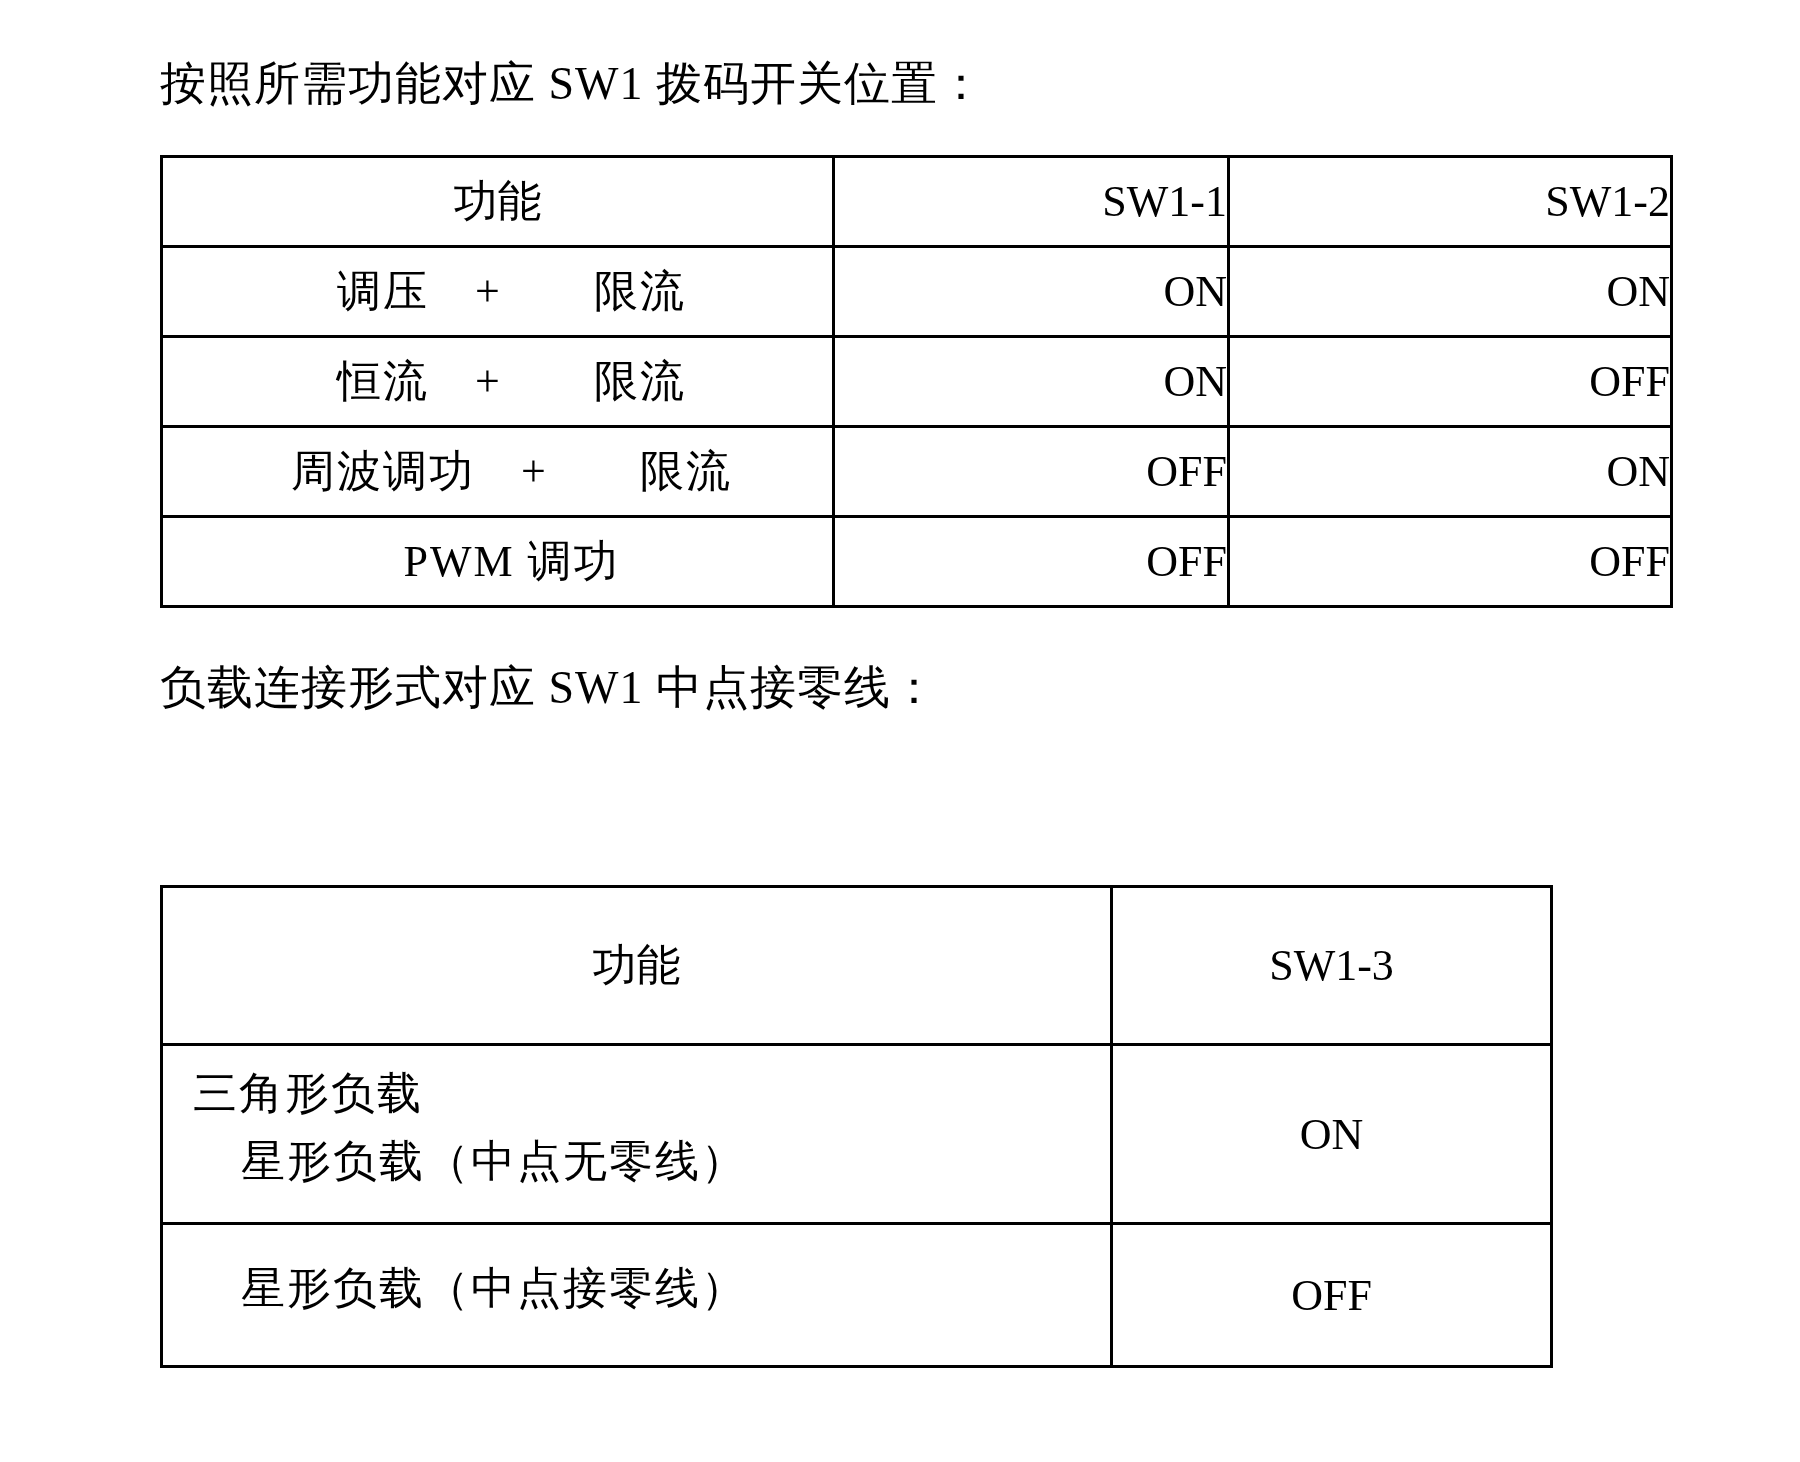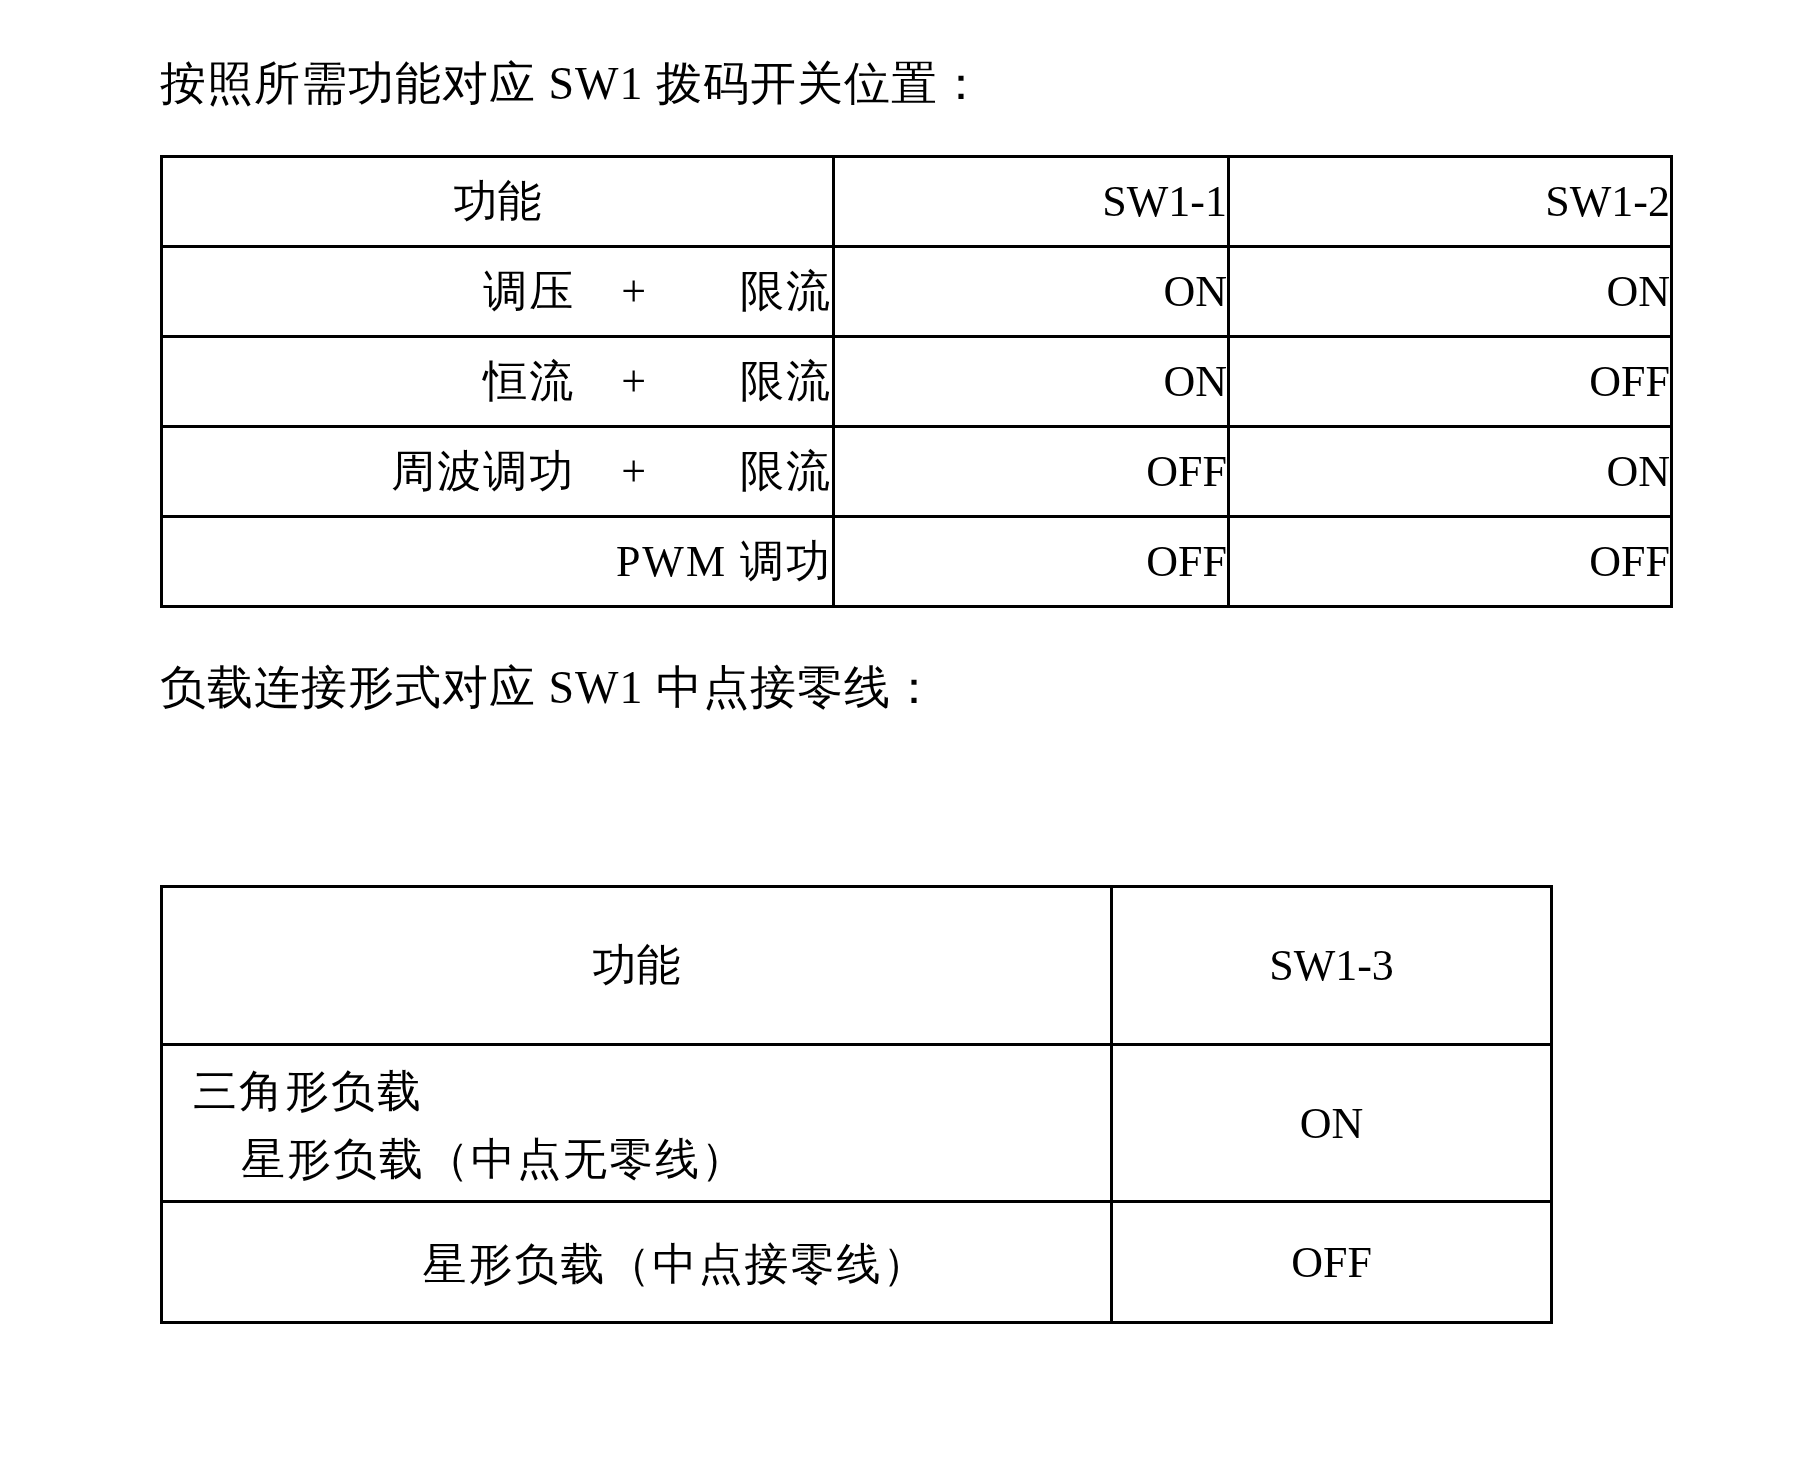--- a/index.html
+++ b/index.html
@@ -58,21 +58,21 @@
     width: 1510px;
   }
   #func-table col.c0 { width: 672px; }
   #func-table col.c1 { width: 395px; }
   #func-table col.c2 { width: 443px; }
   #func-table td, #func-table th {
     height: 87px;
     text-align: right;
   }
   #func-table td.fn {
-    text-align: right;
+    text-align: center;
     padding-left: 28px;
     letter-spacing: 2px;
   }
   #func-table th.fn-head {
     text-align: center;
   }
   
   #load-table {
     position: absolute;
     left: 160px;
@@ -83,32 +83,30 @@
   #load-table col.d1 { width: 440px; }
   #load-table td.hdr {
     height: 155px;
   }
   #load-table td.load-cell {
     text-align: left;
     padding-left: 30px;
     letter-spacing: 2px;
     line-height: 1.55;
     padding-top: 14px;
-    padding-bottom: 4px;
-    font-family: Liberation Mono, monospace;
+    padding-bottom: 26px;
   }
   #load-table td.load-cell .line {
     display: block;
   }
   #load-table td.sw {
     vertical-align: middle;
   }
   #load-table td.last-row {
     height: 100px;
-    text-align: center;
   }
   .nowrap { white-space: nowrap; margin-left: 48px; }
 </style>
 </head>
 <body>
 
 <div class="page">
 
   <div class="heading" id="heading-1">按照所需功能对应 SW1 拨码开关位置：</div>
 

